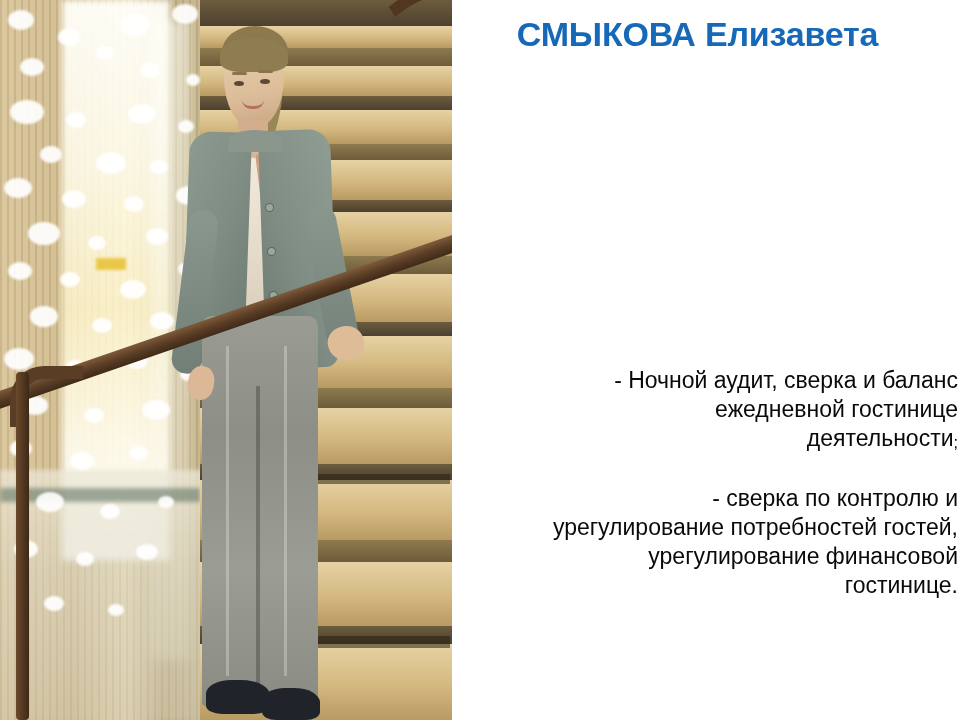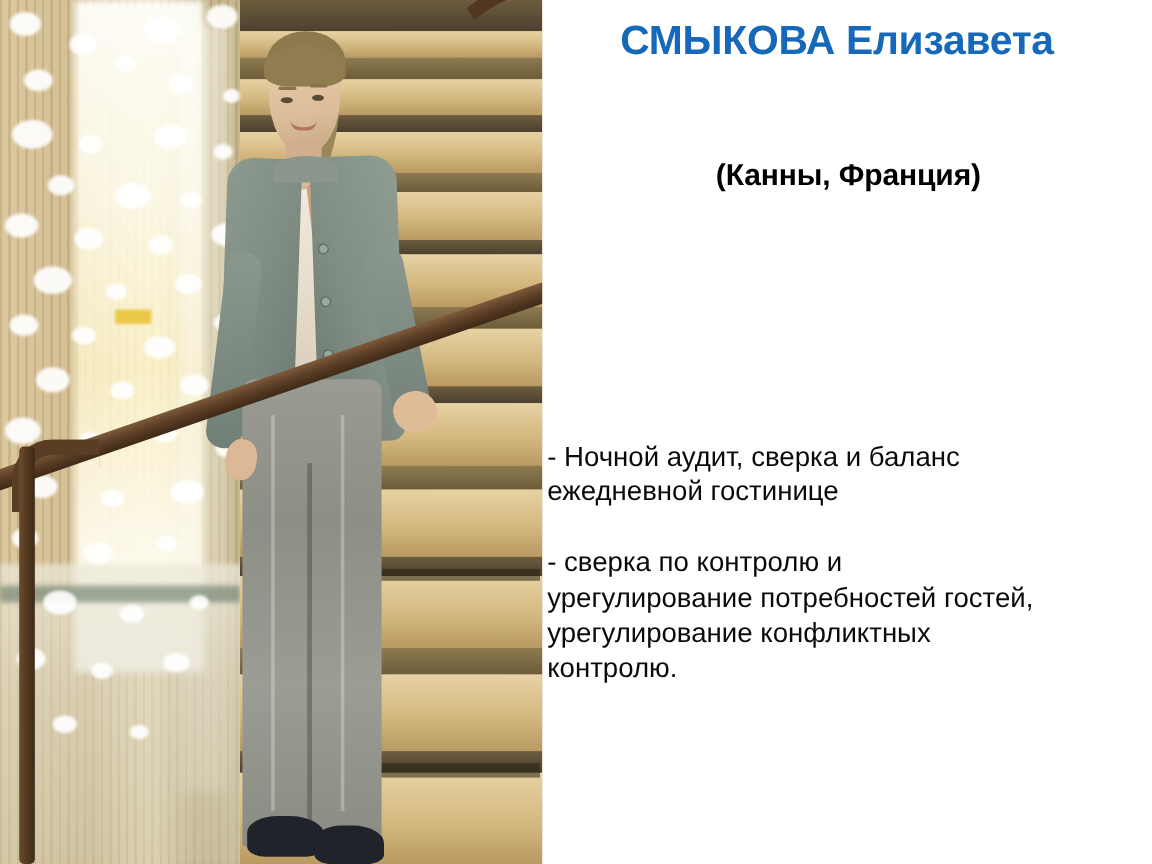--- a/index.html
+++ b/index.html
@@ -301,21 +301,21 @@
     font-weight: bold;
     color: #000000;
     line-height: 1.21;
     letter-spacing: -0.1px;
   }
 
   .bullets {
     position: absolute;
     left: 4px; top: 366px;
     width: 502px;
-    text-align: left;
+    text-align: right;
     font-size: 23px;
     font-weight: normal;
     color: #0a0a0a;
     line-height: 1.27;
   }
   .bullet + .bullet { margin-top: 30px; }
   .semi { font-size: 16px; vertical-align: -2px; }
 </style>
 </head>
 <body>
@@ -443,33 +443,33 @@
     <div class="rail-main"></div>
     <div class="rail-elbow"></div>
     <div class="rail-post"></div>
   </div>
 
   <div class="panel">
 
     <div class="title">СМЫКОВА Елизавета</div>
 
     <div class="subtitle">
-      <div>(Канны, Франция)</div>
     </div>
 
     <div class="bullets">
 
       <div class="bullet">
         <div>- Ночной аудит, сверка и баланс</div>
         <div>ежедневной гостинице</div>
+        <div><span>деятельности</span><span class="semi">;</span></div>
       </div>
 
       <div class="bullet">
         <div>- сверка по контролю и</div>
         <div>урегулирование потребностей гостей,</div>
-        <div>урегулирование конфликтных</div>
-        <div>контролю.</div>
+        <div>урегулирование финансовой</div>
+        <div>гостинице.</div>
       </div>
 
     </div>
   </div>
 
 </div>
 
 </body></html>

